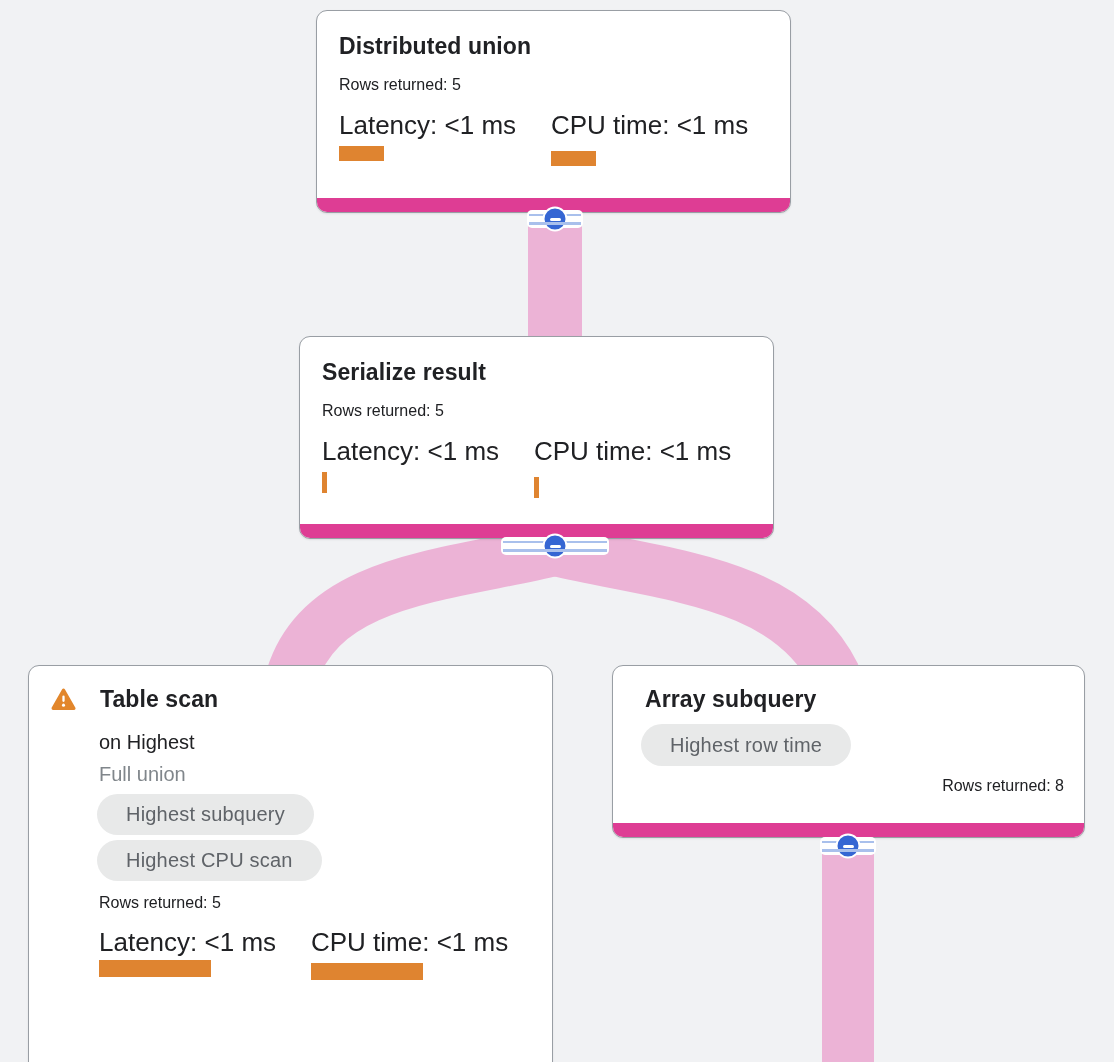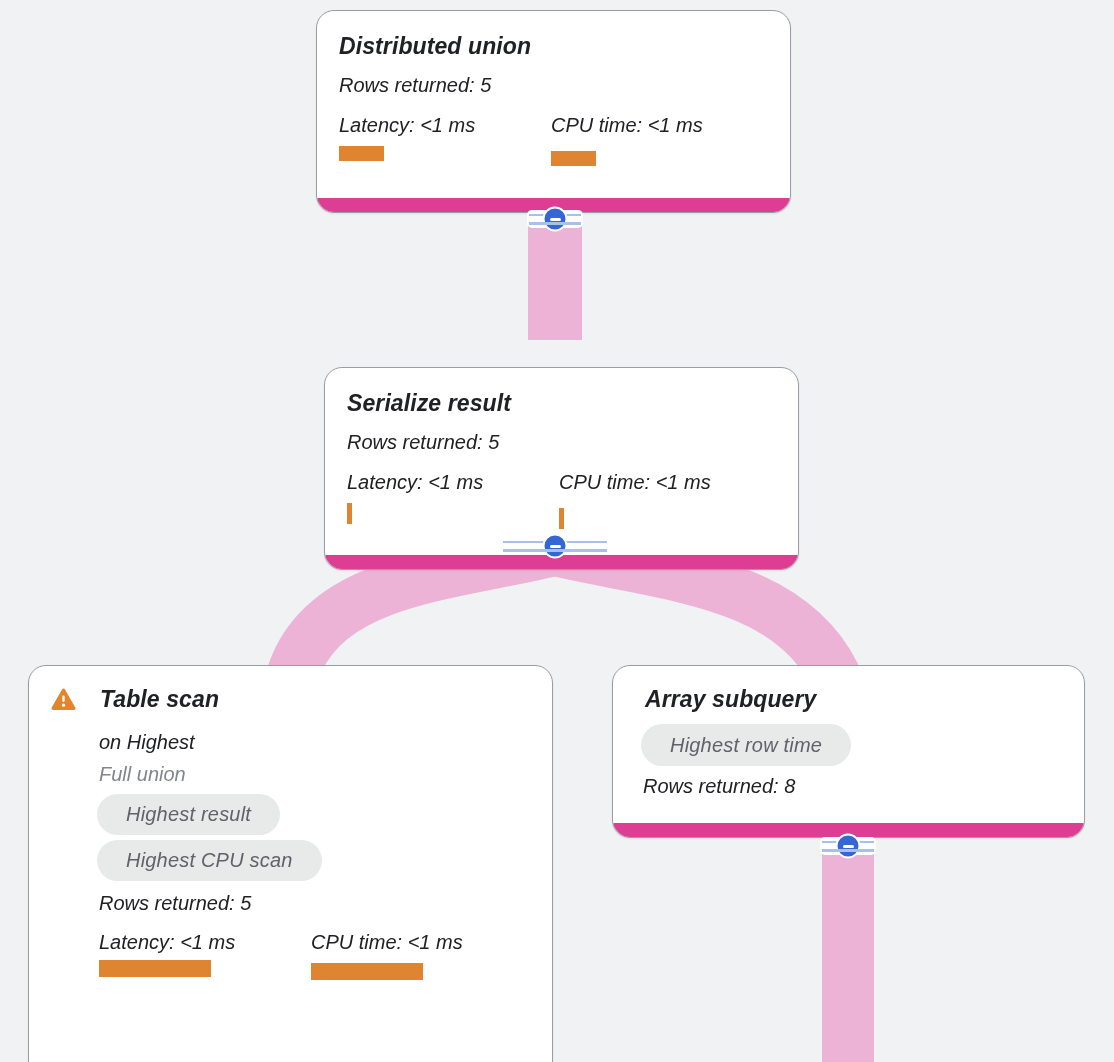--- a/index.html
+++ b/index.html
@@ -20,35 +20,35 @@
   *{margin:0;padding:0;box-sizing:border-box;}
   html,body{background:var(--canvas-bg);}
   body{font-family:"Liberation Sans","DejaVu Sans",sans-serif;color:var(--text);}
   .canvas{position:relative;width:1114px;height:1062px;background:var(--canvas-bg);overflow:hidden;}
   .connectors{position:absolute;left:0;top:0;z-index:0;}
   .connectors .band{fill:var(--flow-band);}
   .connectors .edge{stroke:var(--flow-band);stroke-width:52;fill:none;}
 
   .card{
     position:absolute;z-index:1;background:var(--card-bg);
-    border:1.5px solid var(--card-border);border-radius:18px;
-    overflow:hidden;box-shadow:0 1px 2px rgba(0,0,0,0.08);font-style:italic;
+    border:1.5px solid var(--card-border);border-radius:11px;
+    overflow:hidden;box-shadow:0 1px 2px rgba(0,0,0,0.08);
   }
   .foot{position:absolute;left:0;right:0;bottom:0;height:14px;background:var(--accent-bar);}
 
   .card-du{left:316px;top:10px;width:475px;height:203px;padding:20px 20px 0 22px;}
-  .card-sr{left:324px;top:336px;width:475px;height:203px;padding:20px 20px 0 22px;margin-top:31px;}
+  .card-sr{left:299px;top:336px;width:475px;height:203px;padding:20px 20px 0 22px;}
   .card-ts{left:28px;top:665px;width:525px;height:419px;padding:18px 20px 0 22px;}
   .card-as{left:612px;top:665px;width:473px;height:173px;padding:18px 20px 0 20px;}
 
   .title{font-size:23px;line-height:30px;font-weight:700;letter-spacing:.1px;color:var(--text);}
-  .rows{font-size:20px;line-height:26px;margin-top:11px;color:var(--text);}
+  .rows{font-size:16px;line-height:26px;margin-top:11px;color:var(--text);}
   .metrics{display:flex;margin-top:14px;}
   .metric{width:212px;}
-  .mlabel{font-size:20px;line-height:26px;color:var(--text);}
+  .mlabel{font-size:26px;line-height:26px;color:var(--text);}
   .mbar{margin-top:8px;background:var(--metric-bar);}
   .metric.cpu .mbar{margin-top:13px;}
 
   .head{display:flex;align-items:center;gap:24px;}
   .warn{flex:0 0 auto;display:inline-flex;}
   .sub{font-size:20px;line-height:26px;margin:15px 0 0 48px;color:var(--text);}
   .note{font-size:20px;line-height:26px;margin:6px 0 0 48px;color:var(--muted-text);}
   .badge{
     display:inline-flex;align-items:center;height:41px;padding:0 29px;
     background:var(--badge-bg);color:var(--badge-text);
@@ -56,21 +56,21 @@
   }
   .card-ts .badge1{margin:7px 0 0 46px;}
   .card-ts .badge2{margin:5px 0 0 46px;}
   .card-ts .rows{margin:9px 0 0 48px;}
   .card-ts .metrics{margin:13px 0 0 48px;}
   .card-ts .mbar{margin-top:5px;}
   .card-ts .metric.cpu .mbar{margin-top:8px;}
 
   .card-as .title{margin-left:12px;}
   .card-as .badge1{margin:10px 0 0 8px;height:42px;border-radius:22px;}
-  .card-as .rows{margin:7px 0 0 10px;}
+  .card-as .rows{margin:7px 0 0 10px;text-align:right;}
 
   .handle{position:absolute;height:18px;background:#fff;border-radius:5px;z-index:3;cursor:pointer;}
   .handle::before,.handle::after{content:"";position:absolute;left:2px;right:2px;height:2.5px;background:var(--collapse-lines);}
   .handle::before{top:3.5px;}
   .handle::after{bottom:3.5px;}
   .hcircle{
     position:absolute;left:50%;top:50%;width:25px;height:25px;transform:translate(-50%,-50%);
     background:var(--collapse-blue);border:2.5px solid #fff;border-radius:50%;
   }
   .hcircle::after{
@@ -132,21 +132,21 @@
         <svg width="25" height="23" viewBox="0 0 24 22">
           <path d="M12 2 L22 19.5 L2 19.5 Z" fill="var(--warning)" stroke="var(--warning)" stroke-width="3" stroke-linejoin="round"></path>
           <rect x="10.9" y="7.2" width="2.2" height="6.2" rx="1.1" fill="#fff"></rect>
           <circle cx="12" cy="16.4" r="1.45" fill="#fff"></circle>
         </svg>
       </span>
       <div class="title">Table scan</div>
     </div>
     <div class="sub">on Highest</div>
     <div class="note">Full union</div>
-    <div class="badge badge1">Highest result</div>
+    <div class="badge badge1">Highest subquery</div>
     <div class="badge badge2">Highest CPU scan</div>
     <div class="rows">Rows returned: 5</div>
     <div class="metrics">
       <div class="metric">
         <div class="mlabel">Latency: &lt;1 ms</div>
         <div class="mbar" style="width: 112px; height: 17px;"></div>
       </div>
       <div class="metric cpu">
         <div class="mlabel">CPU time: &lt;1 ms</div>
         <div class="mbar" style="width: 112px; height: 17px;"></div>

